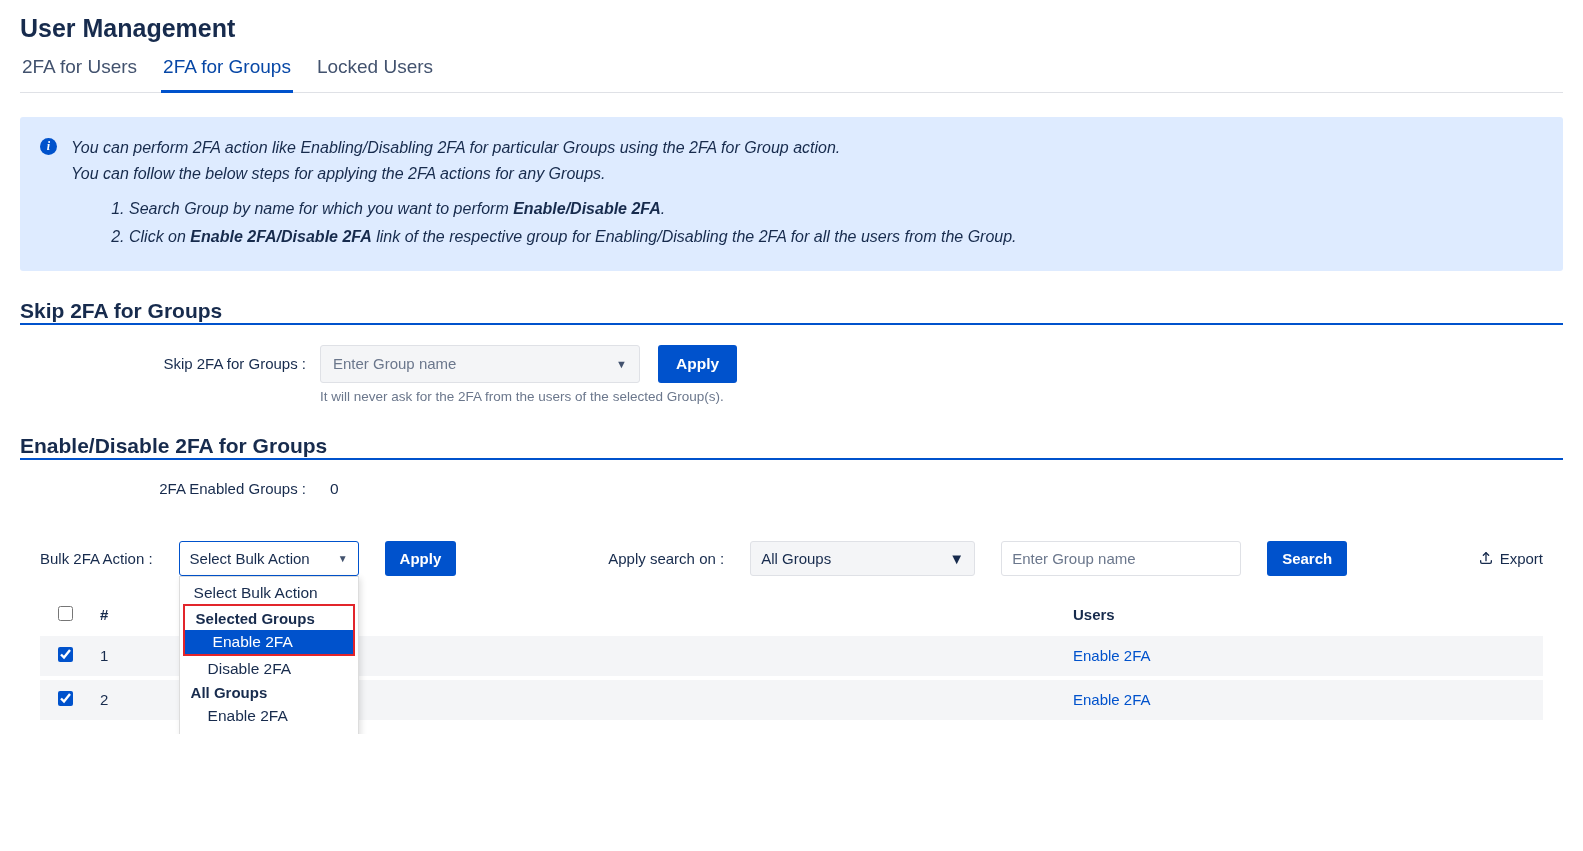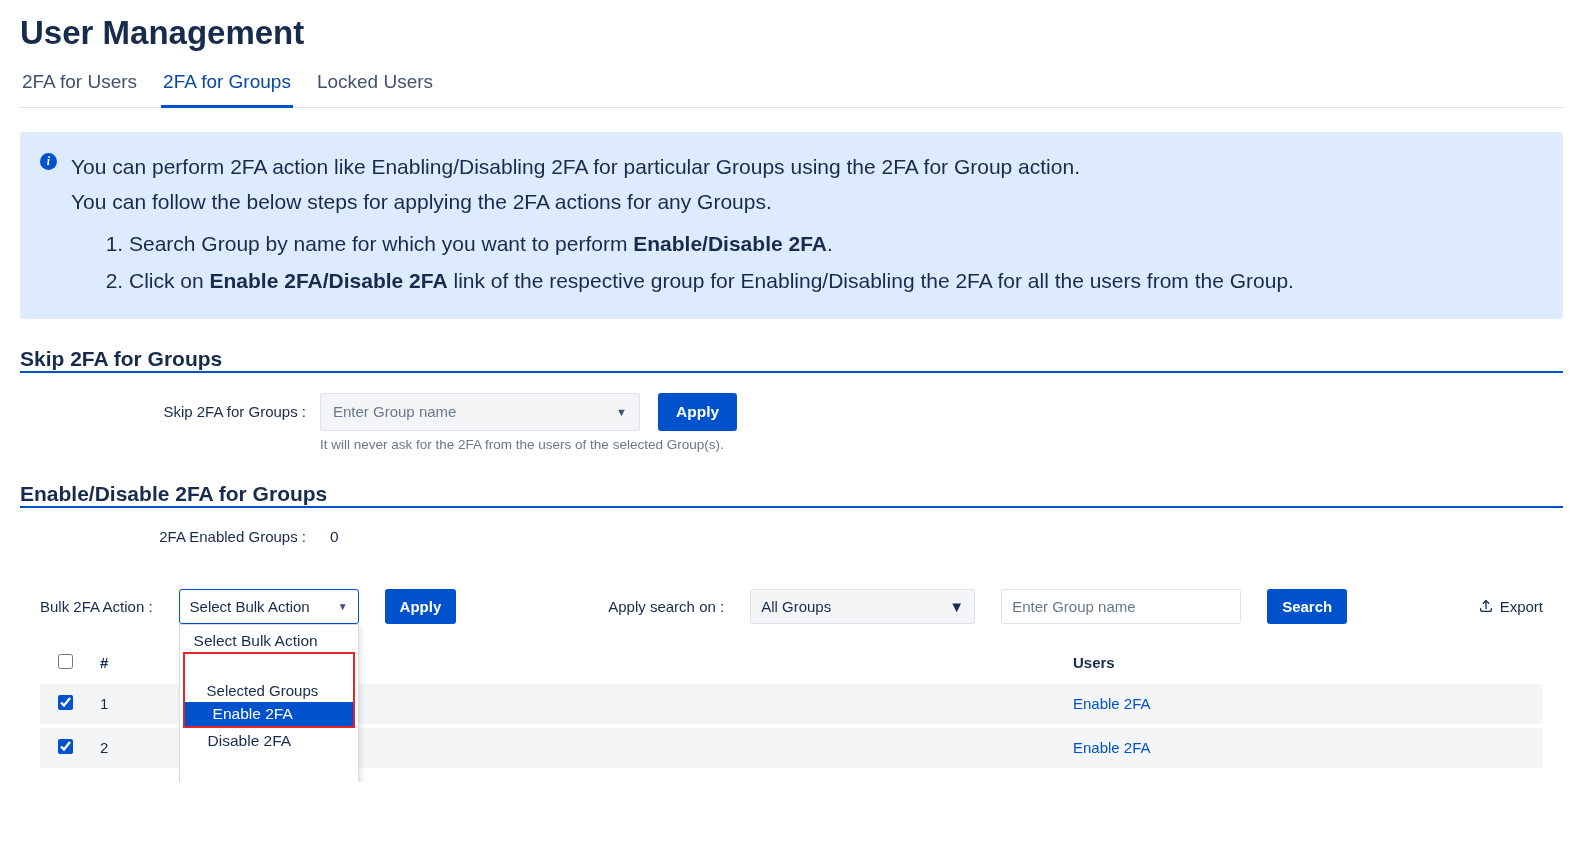--- a/index.html
+++ b/index.html
@@ -1,23 +1,23 @@
 <!DOCTYPE html>
 <html><head>
   <meta charset="utf-8">
   <style>
     * { box-sizing: border-box; margin: 0; padding: 0; }
     body { font-family: -apple-system, BlinkMacSystemFont, "Segoe UI", Arial, sans-serif; color: #172B4D; background: #fff; padding: 14px 20px; font-size: 15px; }
-    .page-title { font-size: 33px; font-weight: 600; color: #172B4D; margin-bottom: 13px; }
+    .page-title { font-size: 25px; font-weight: 600; color: #172B4D; margin-bottom: 7px; }
     .tabs { display: flex; border-bottom: 1px solid #dfe1e6; gap: 22px; margin-bottom: 24px; }
     .tab { padding: 6px 2px 12px 2px; font-size: 19px; color: #42526E; cursor: pointer; }
     .tab.active { color: #0747A6; border-bottom: 3px solid #0052CC; font-weight: 400; margin-bottom: -1px;}
     .info-panel { background: #DEEBFF; border-radius: 3px; padding: 18px 20px; margin-bottom: 28px; display: flex; gap: 14px; color: #172B4D; }
     .info-icon { width: 17px; height: 17px; border-radius: 50%; background: #0052CC; color: #fff; flex-shrink: 0; display: inline-flex; align-items: center; justify-content: center; font-size: 12px; font-weight: bold; font-style: italic; font-family: Georgia, serif; margin-top: 3px; }
-    .info-body { line-height: 1.65; font-size: 21px;}
+    .info-body { line-height: 1.65; font-size: 16px; font-style: italic;}
     .info-body ol { margin-top: 8px; padding-left: 58px; }
     .info-body li { margin-bottom: 2px; }
     .section-heading { font-size: 21px; font-weight: 600; color: #172B4D; border-bottom: 2px solid #0052CC; margin-bottom: 20px; }
     .form-row { display: flex; align-items: center; margin-bottom: 6px; padding-left: 118px; }
     .form-label { width: 182px; text-align: right; padding-right: 14px; font-size: 15px; color: #172B4D; }
     .dropdown-input, .select-input { position: relative; background: #f4f5f7; border: 1px solid #dfe1e6; border-radius: 3px; height: 38px; width: 320px; display: flex; align-items: center; padding: 0 12px; color: #6B778C; font-size: 15px; cursor: pointer; }
     .dropdown-input .caret, .select-input .caret { position: absolute; right: 12px; font-size: 11px; color: #42526E;}
     .btn-primary { background: #0052CC; color: #fff; border: none; border-radius: 3px; height: 38px; padding: 0 18px; font-size: 15.5px; font-weight: 600; cursor: pointer; margin-left: 18px; }
     .help-text { font-size: 13.5px; color: #6B778C; padding-left: 300px; margin-bottom: 30px; }
     .stat-row { display: flex; align-items: center; margin-bottom: 43px; padding-left: 118px; color: #172B4D; font-size: 15.5px;}
@@ -42,21 +42,21 @@
     .col-num{width:90px}
     .col-name{}
     .col-action{width:480px}
     .action-link { color: #0052CC; cursor: pointer; }
     .blurred{ filter: blur(4px); color:#555; user-select:none;}
     input[type=checkbox]{width:15px;height:15px;accent-color:#0052CC;}
     
     .dropdown-menu { position: absolute; top: 34px; left: -1px; width: 180px; background: #fff; border: 1px solid #ddd; box-shadow: 2px 2px 6px rgba(0,0,0,0.12); z-index: 10; padding: 4px 0 6px 0;}
     .dm-item { padding: 3px 14px; font-size: 15.5px; cursor: pointer; }
     .dm-item.indent { padding-left: 28px; }
-    .dm-group { padding: 3px 22px; font-weight: 400; margin-top: 24px; }
+    .dm-group { padding: 3px 11px; font-weight: 700; }
     .dm-selected { background: #0052CC; color: #fff; }
     .red-box { border: 2px solid #E2252B; margin: -1px 3px 1px 3px; padding-top:1px; }
     .export-icon{width:16px;height:16px;display:inline-flex;align-items:center;justify-content:center;}
     strong{font-weight:700;}
   </style>
 </head>
 <body>
 
 <h1 class="page-title">User Management</h1>
 

